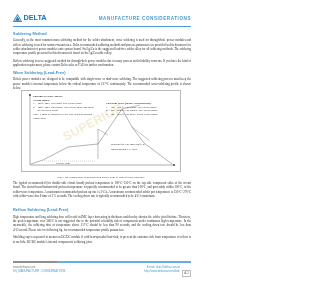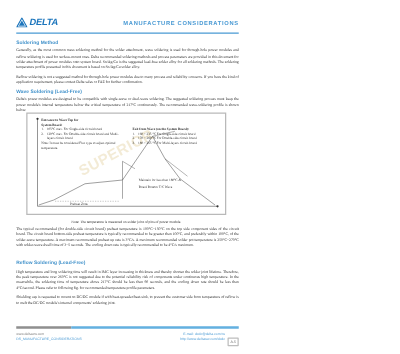--- a/index.html
+++ b/index.html
@@ -10,21 +10,21 @@
     overflow: hidden;
   }
   .page { position: relative; width: 200px; height: 283px; background:#fff; }
 
   
   .header {
     position: absolute; left: 0; top: 0; width: 200px; height: 30px;
   }
   .logo-wrap {
     position: absolute; left: 13px; top: 14px;
-    display: flex; align-items: center; gap: 1.5px; font-style: italic;
+    display: flex; align-items: center; gap: 1.5px;
   }
   .logo-mark { width: 9px; height: 8px; display:block; }
   .logo-text {
     font-family: "Liberation Sans", sans-serif;
     font-size: 7.4px; font-weight: bold; color: #1c75bc;
     letter-spacing: -0.1px; line-height: 8px;
   }
   .header-title {
     position: absolute; right: 9px; top: 16px;
     font-family: "Liberation Sans", sans-serif;

